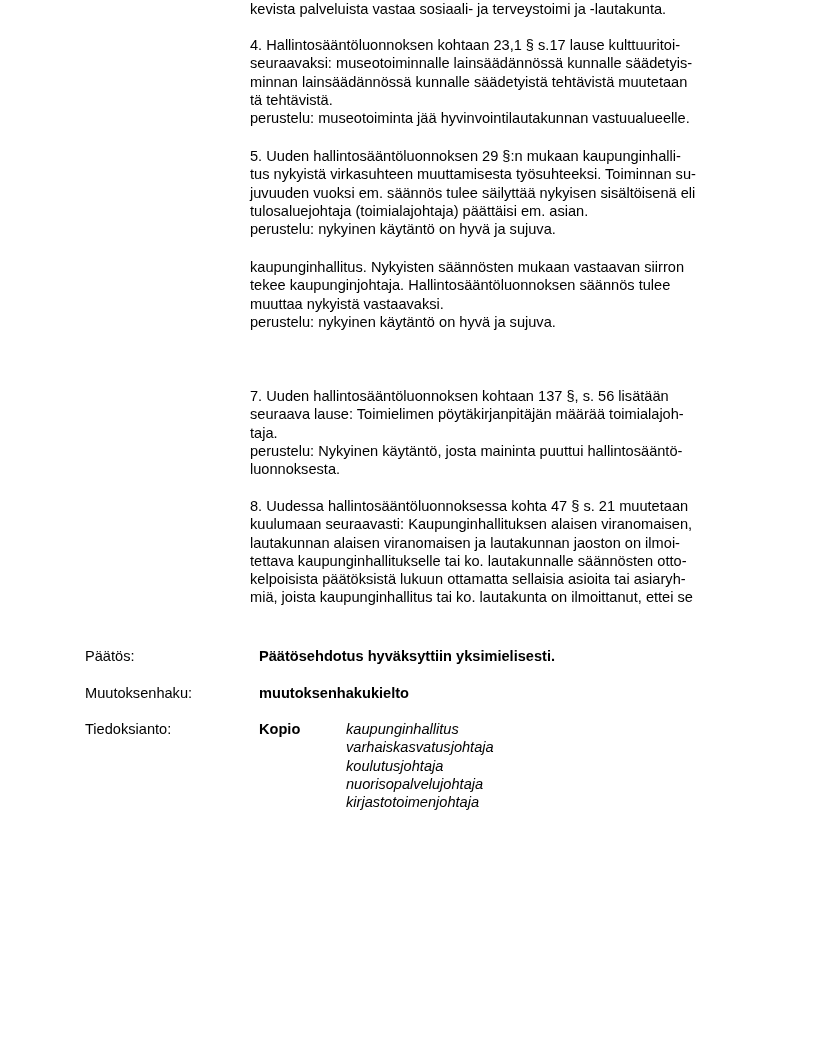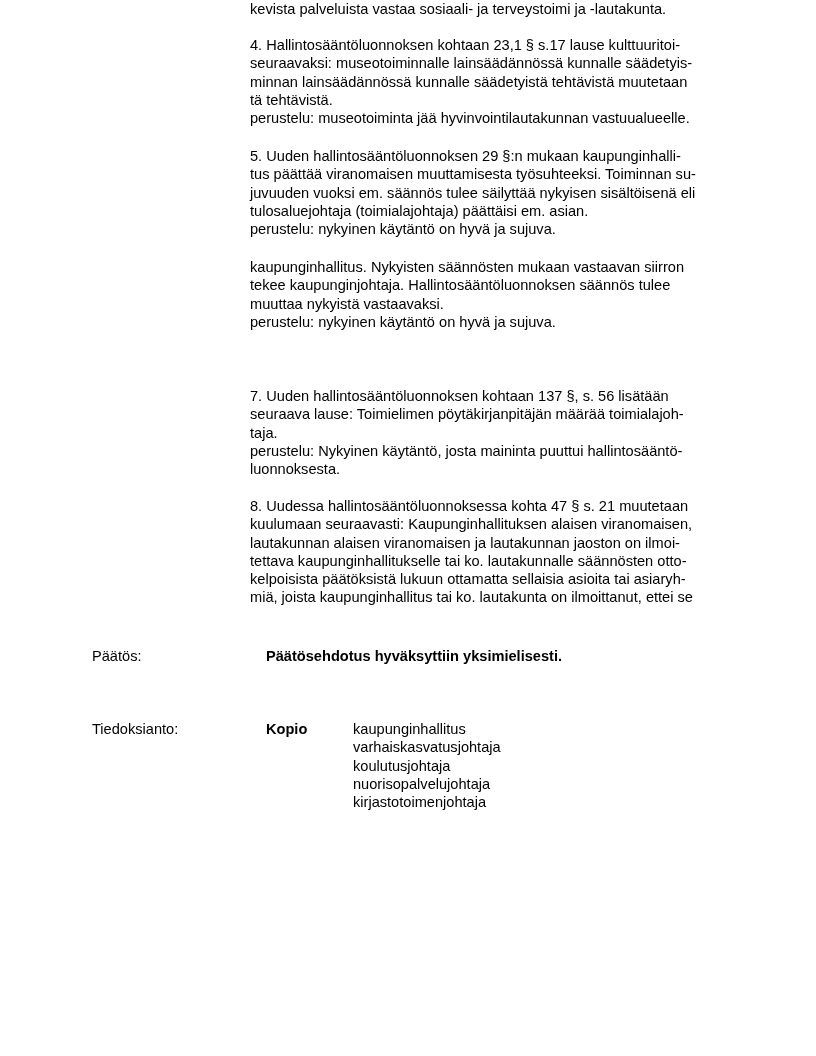--- a/index.html
+++ b/index.html
@@ -28,39 +28,40 @@
       display: block;
       white-space: nowrap;
     }
     .para {
       position: absolute;
       left: 250px;
       width: 495px;
     }
     .row {
       position: absolute;
-      left: 16px;
+      left: 9px;
       width: 692px;
       height: 20px;
     }
     .row-label {
       position: absolute;
       left: 76px;
       white-space: nowrap;
     }
     .row-value {
       position: absolute;
       left: 250px;
       white-space: nowrap;
       font-weight: bold;
     }
     .recipients {
       position: absolute;
       left: 337px;
       top: 0;
+      font-style: italic;
     }
     .recipients .line {
       height: 18.3px;
     }
   </style>
 </head>
 <body>
 
 <div class="page">
 
@@ -71,21 +72,21 @@
   <div class="para" style="top:36px;">
     <span class="line">4. Hallintosääntöluonnoksen kohtaan 23,1 § s.17 lause kulttuuritoi-</span>
     <span class="line">seuraavaksi: museotoiminnalle lainsäädännössä kunnalle säädetyis-</span>
     <span class="line">minnan lainsäädännössä kunnalle säädetyistä tehtävistä muutetaan</span>
     <span class="line">tä tehtävistä.</span>
     <span class="line">perustelu: museotoiminta jää hyvinvointilautakunnan vastuualueelle.</span>
   </div>
 
   <div class="para" style="top:147px;">
     <span class="line">5. Uuden hallintosääntöluonnoksen 29 §:n mukaan kaupunginhalli-</span>
-    <span class="line">tus päättää viranomaisen muuttamisesta työsuhteeksi. Toiminnan su-</span>
+    <span class="line">tus nykyistä virkasuhteen muuttamisesta työsuhteeksi. Toiminnan su-</span>
     <span class="line">juvuuden vuoksi em. säännös tulee säilyttää nykyisen sisältöisenä eli</span>
     <span class="line">tulosaluejohtaja (toimialajohtaja) päättäisi em. asian.</span>
     <span class="line">perustelu: nykyinen käytäntö on hyvä ja sujuva.</span>
   </div>
 
   <div class="para" style="top:258px;">
     <span class="line">kaupunginhallitus. Nykyisten säännösten mukaan vastaavan siirron</span>
     <span class="line">tekee kaupunginjohtaja. Hallintosääntöluonnoksen säännös tulee</span>
     <span class="line">muuttaa nykyistä vastaavaksi.</span>
     <span class="line">perustelu: nykyinen käytäntö on hyvä ja sujuva.</span>
@@ -106,20 +107,24 @@
     <span class="line">tettava kaupunginhallitukselle tai ko. lautakunnalle säännösten otto-</span>
     <span class="line">kelpoisista päätöksistä lukuun ottamatta sellaisia asioita tai asiaryh-</span>
     <span class="line">miä, joista kaupunginhallitus tai ko. lautakunta on ilmoittanut, ettei se</span>
   </div>
 
   <div class="row" style="top:647px;">
     <span class="row-label">Päätös:</span>
     <span class="row-value">Päätösehdotus hyväksyttiin yksimielisesti.</span>
   </div>
 
+  <div class="row" style="top:684px;">
+    <span class="row-label">Muutoksenhaku:</span>
+    <span class="row-value">muutoksenhakukielto</span>
+  </div>
 
   <div class="row" style="top:720px; height:100px;">
     <span class="row-label">Tiedoksianto:</span>
     <span class="row-value">Kopio</span>
     <div class="recipients">
       <span class="line">kaupunginhallitus</span>
       <span class="line">varhaiskasvatusjohtaja</span>
       <span class="line">koulutusjohtaja</span>
       <span class="line">nuorisopalvelujohtaja</span>
       <span class="line">kirjastotoimenjohtaja</span>

